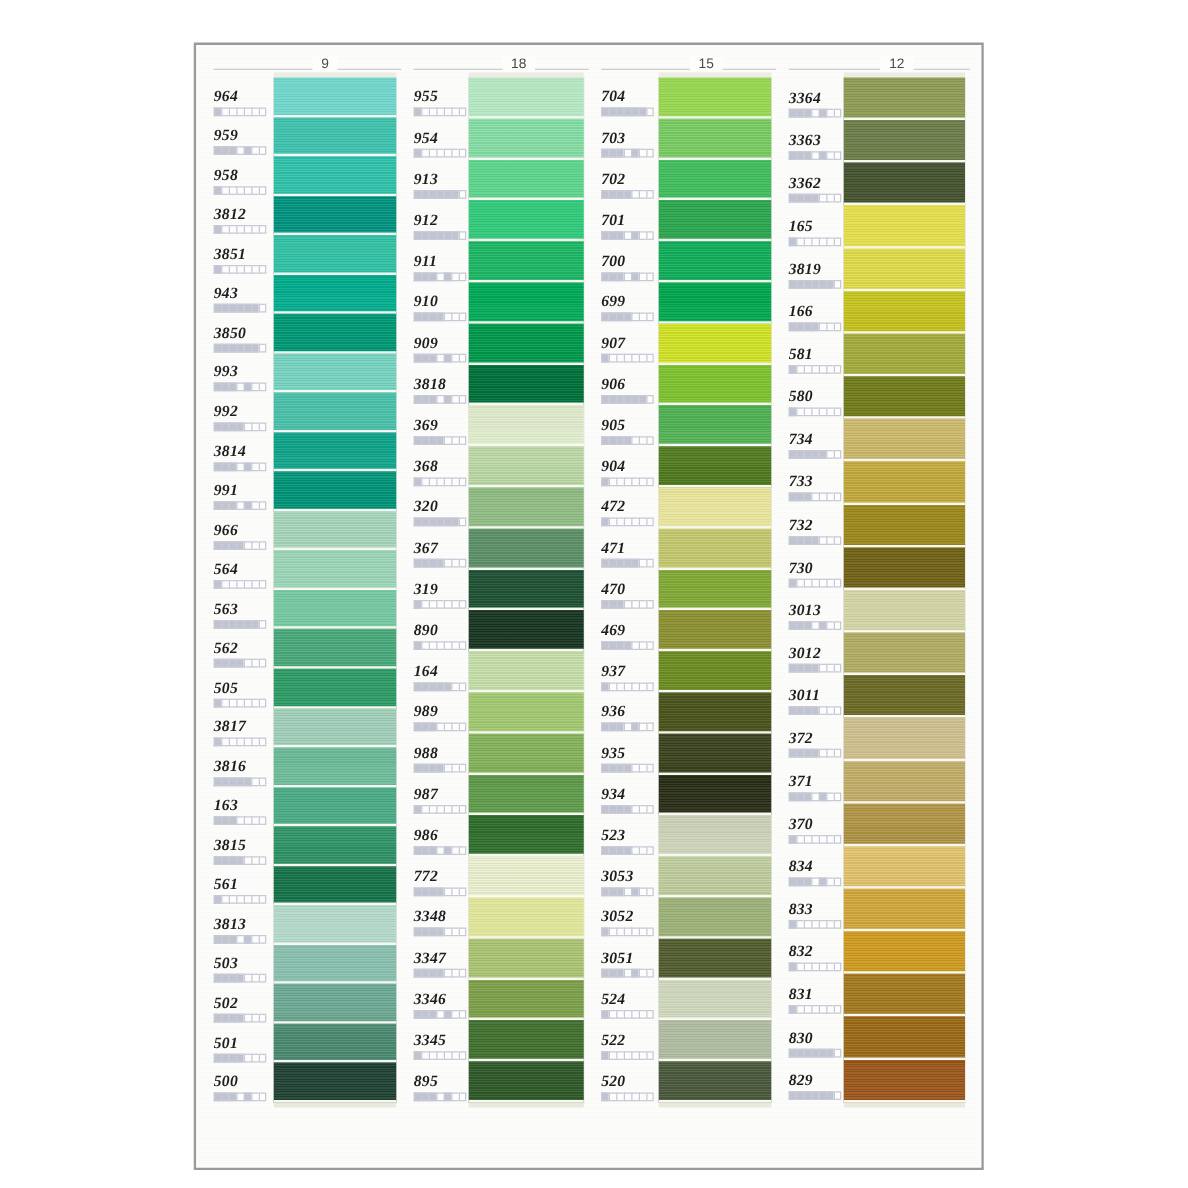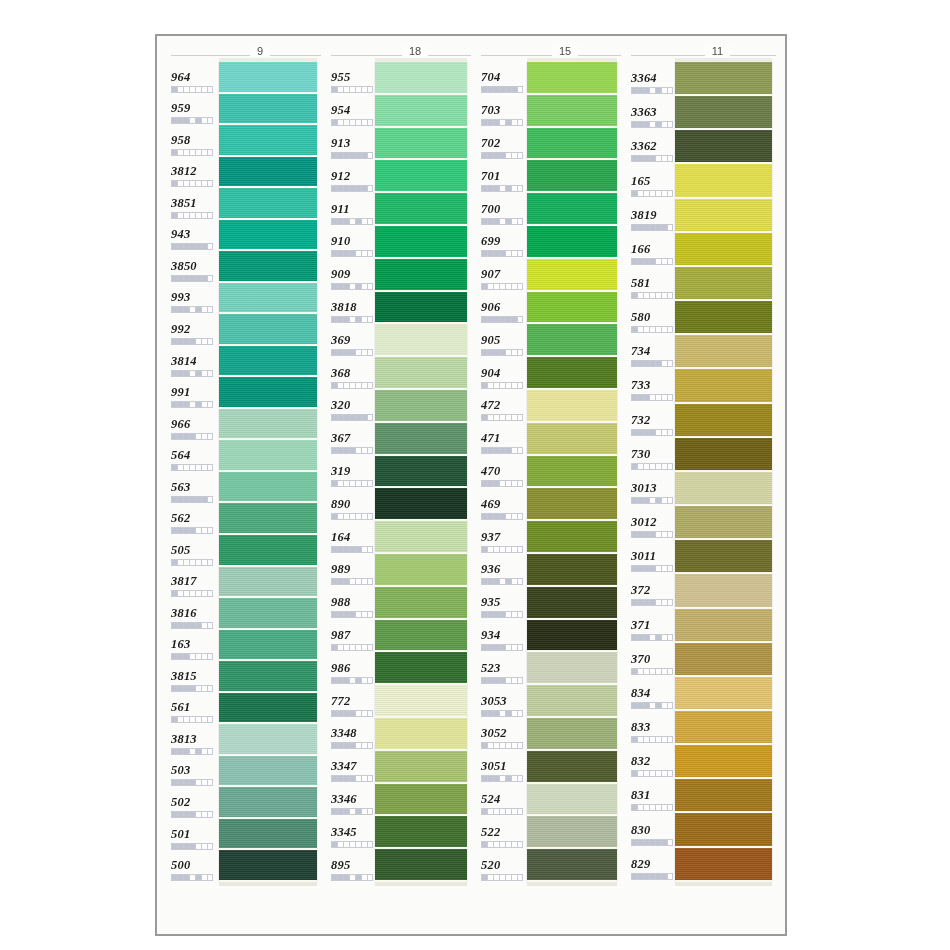--- a/index.html
+++ b/index.html
@@ -1197,21 +1197,21 @@
                 <div class="skein" title="3051" style="height: 32.8px; background: rgb(78, 91, 42);"></div>
                 <div class="skein" title="524" style="height: 32.8px; background: rgb(210, 220, 192);"></div>
                 <div class="skein" title="522" style="height: 32.8px; background: rgb(176, 189, 160);"></div>
                 <div class="skein" title="520" style="height: 32.8px; background: rgb(75, 90, 61);"></div>
               </div>
             </div>
           </div>
           <div class="column" style="width: 155px;">
             <div class="col-head">
               <div class="rule"></div>
-              <div class="num">11</div>
+              <div class="num">12</div>
             </div>
             <div class="col-body" style="height: 820px;">
               <div class="labels" style="width: 52px;">
                 <div class="label-cell" style="height: 34.1667px;">
                   <div class="code">3364</div>
                   <div class="boxes">
                     <i class="on"></i>
                     <i class="on"></i>
                     <i class="on"></i>
                     <i></i>

